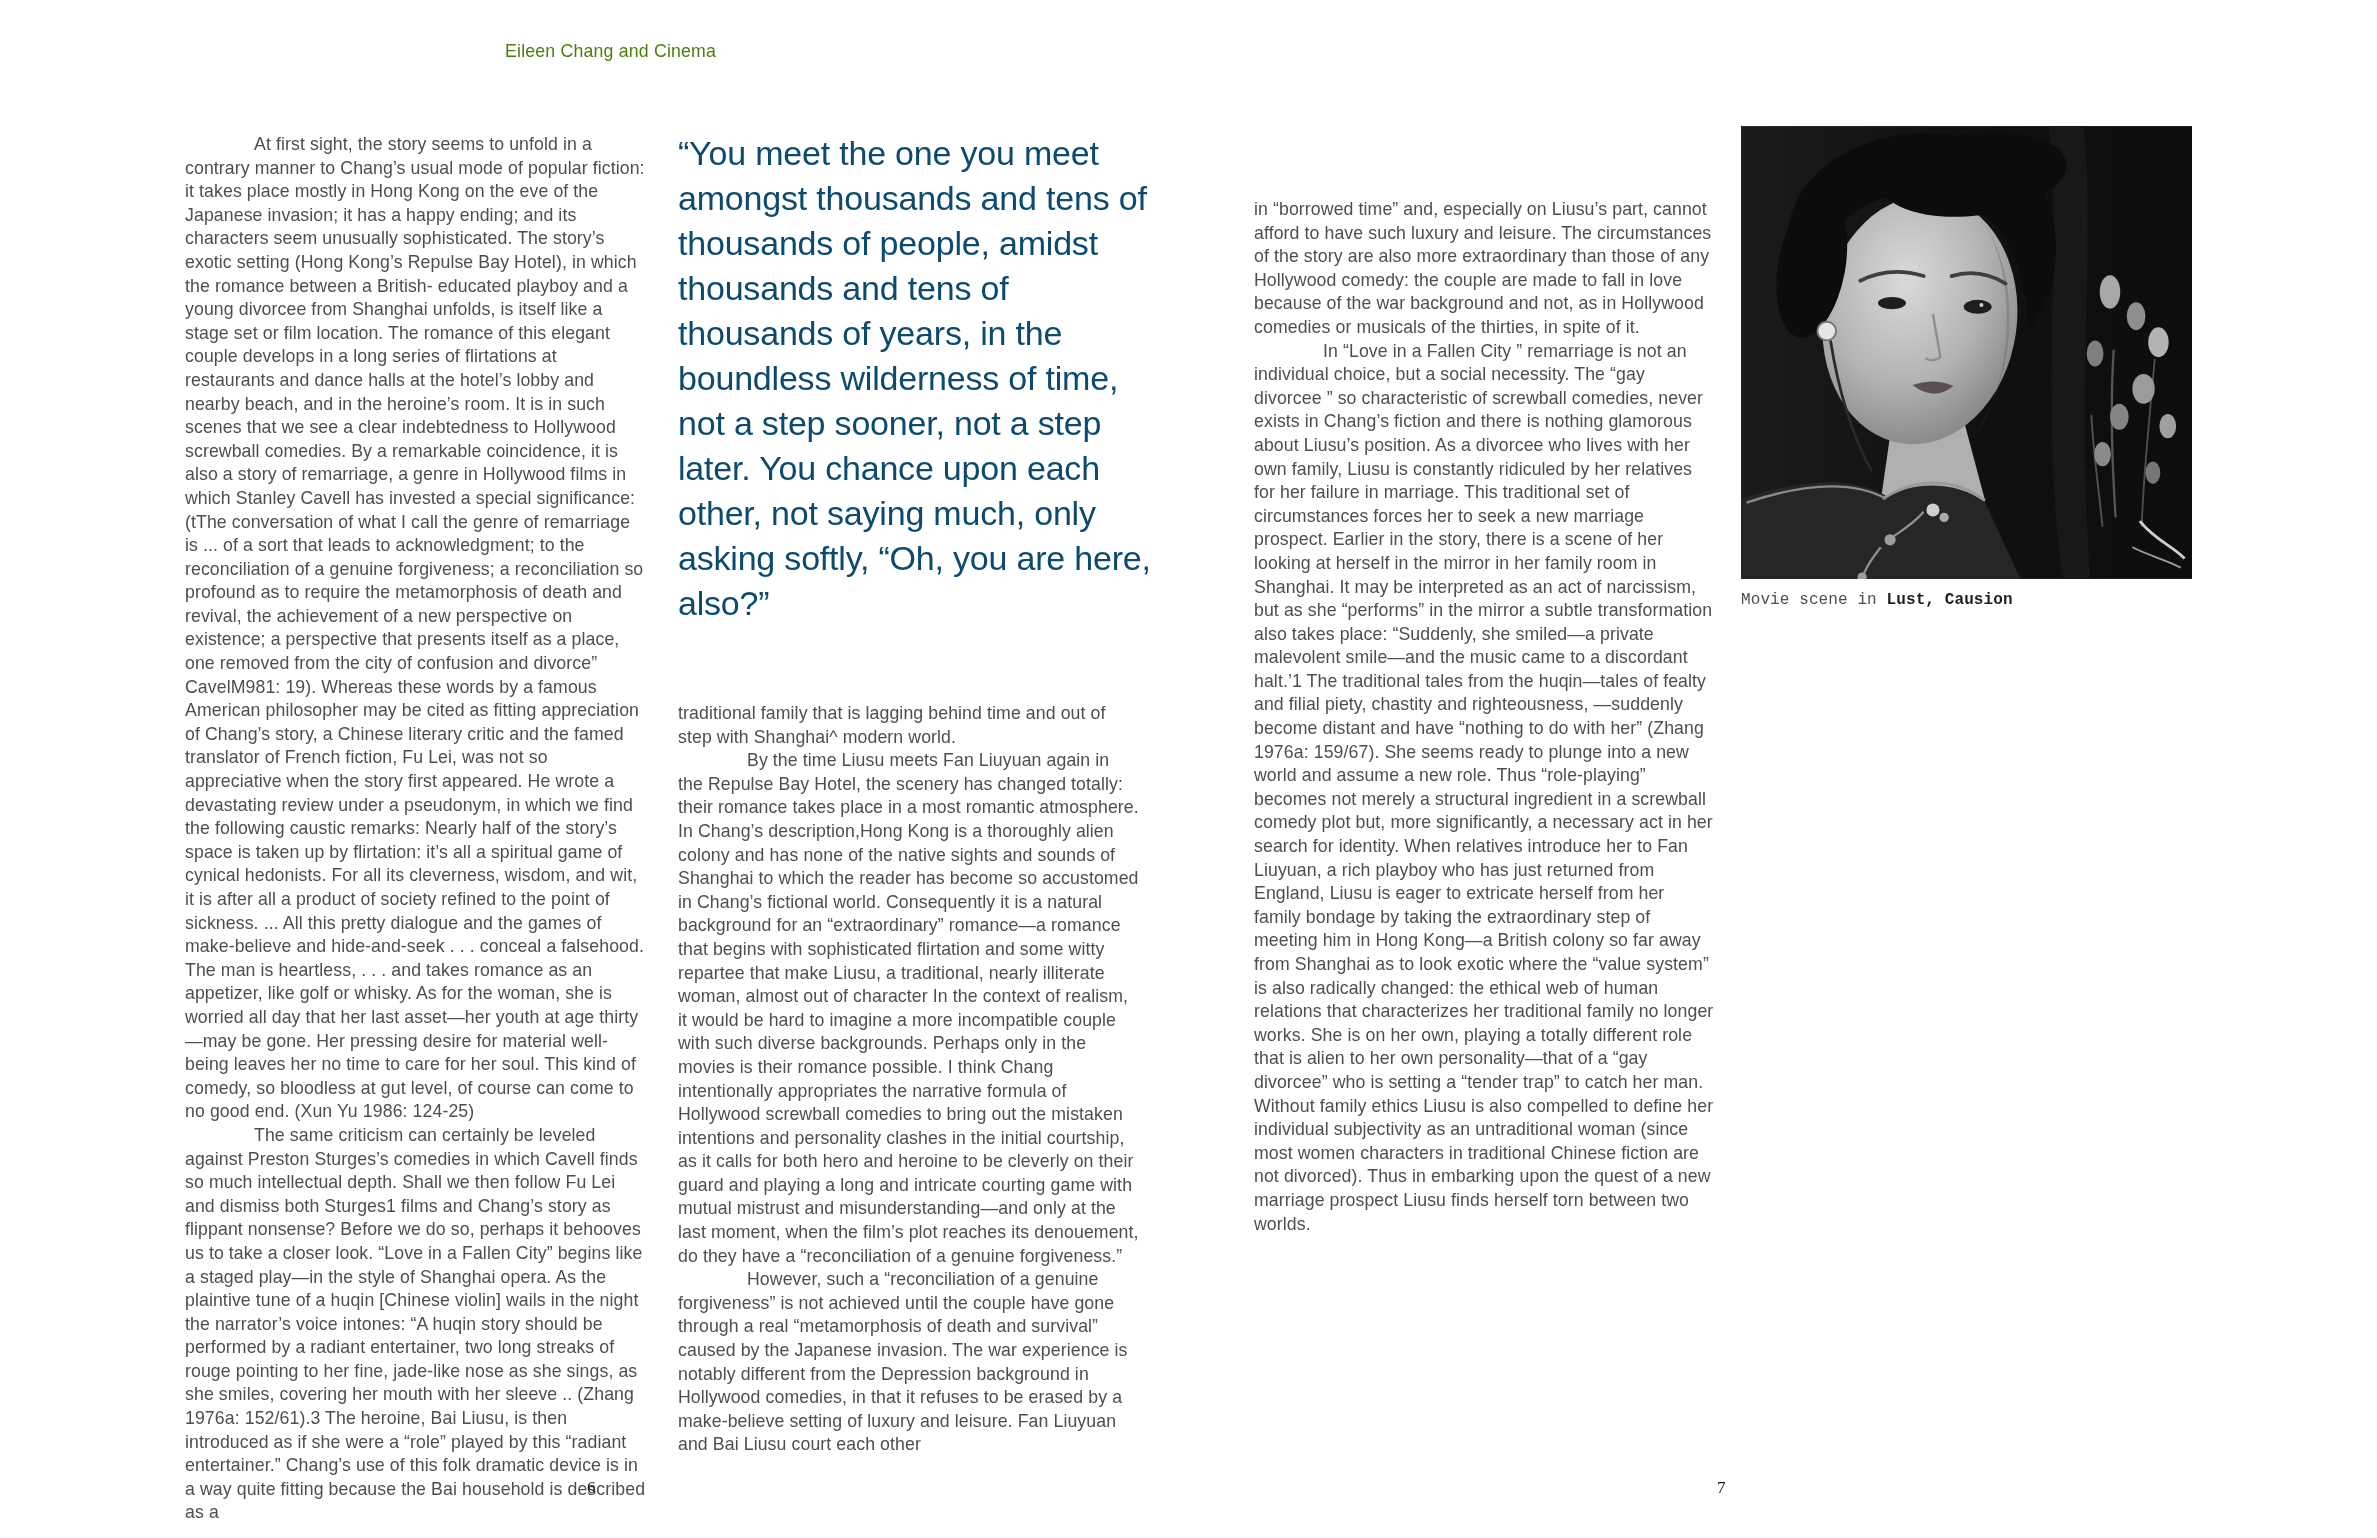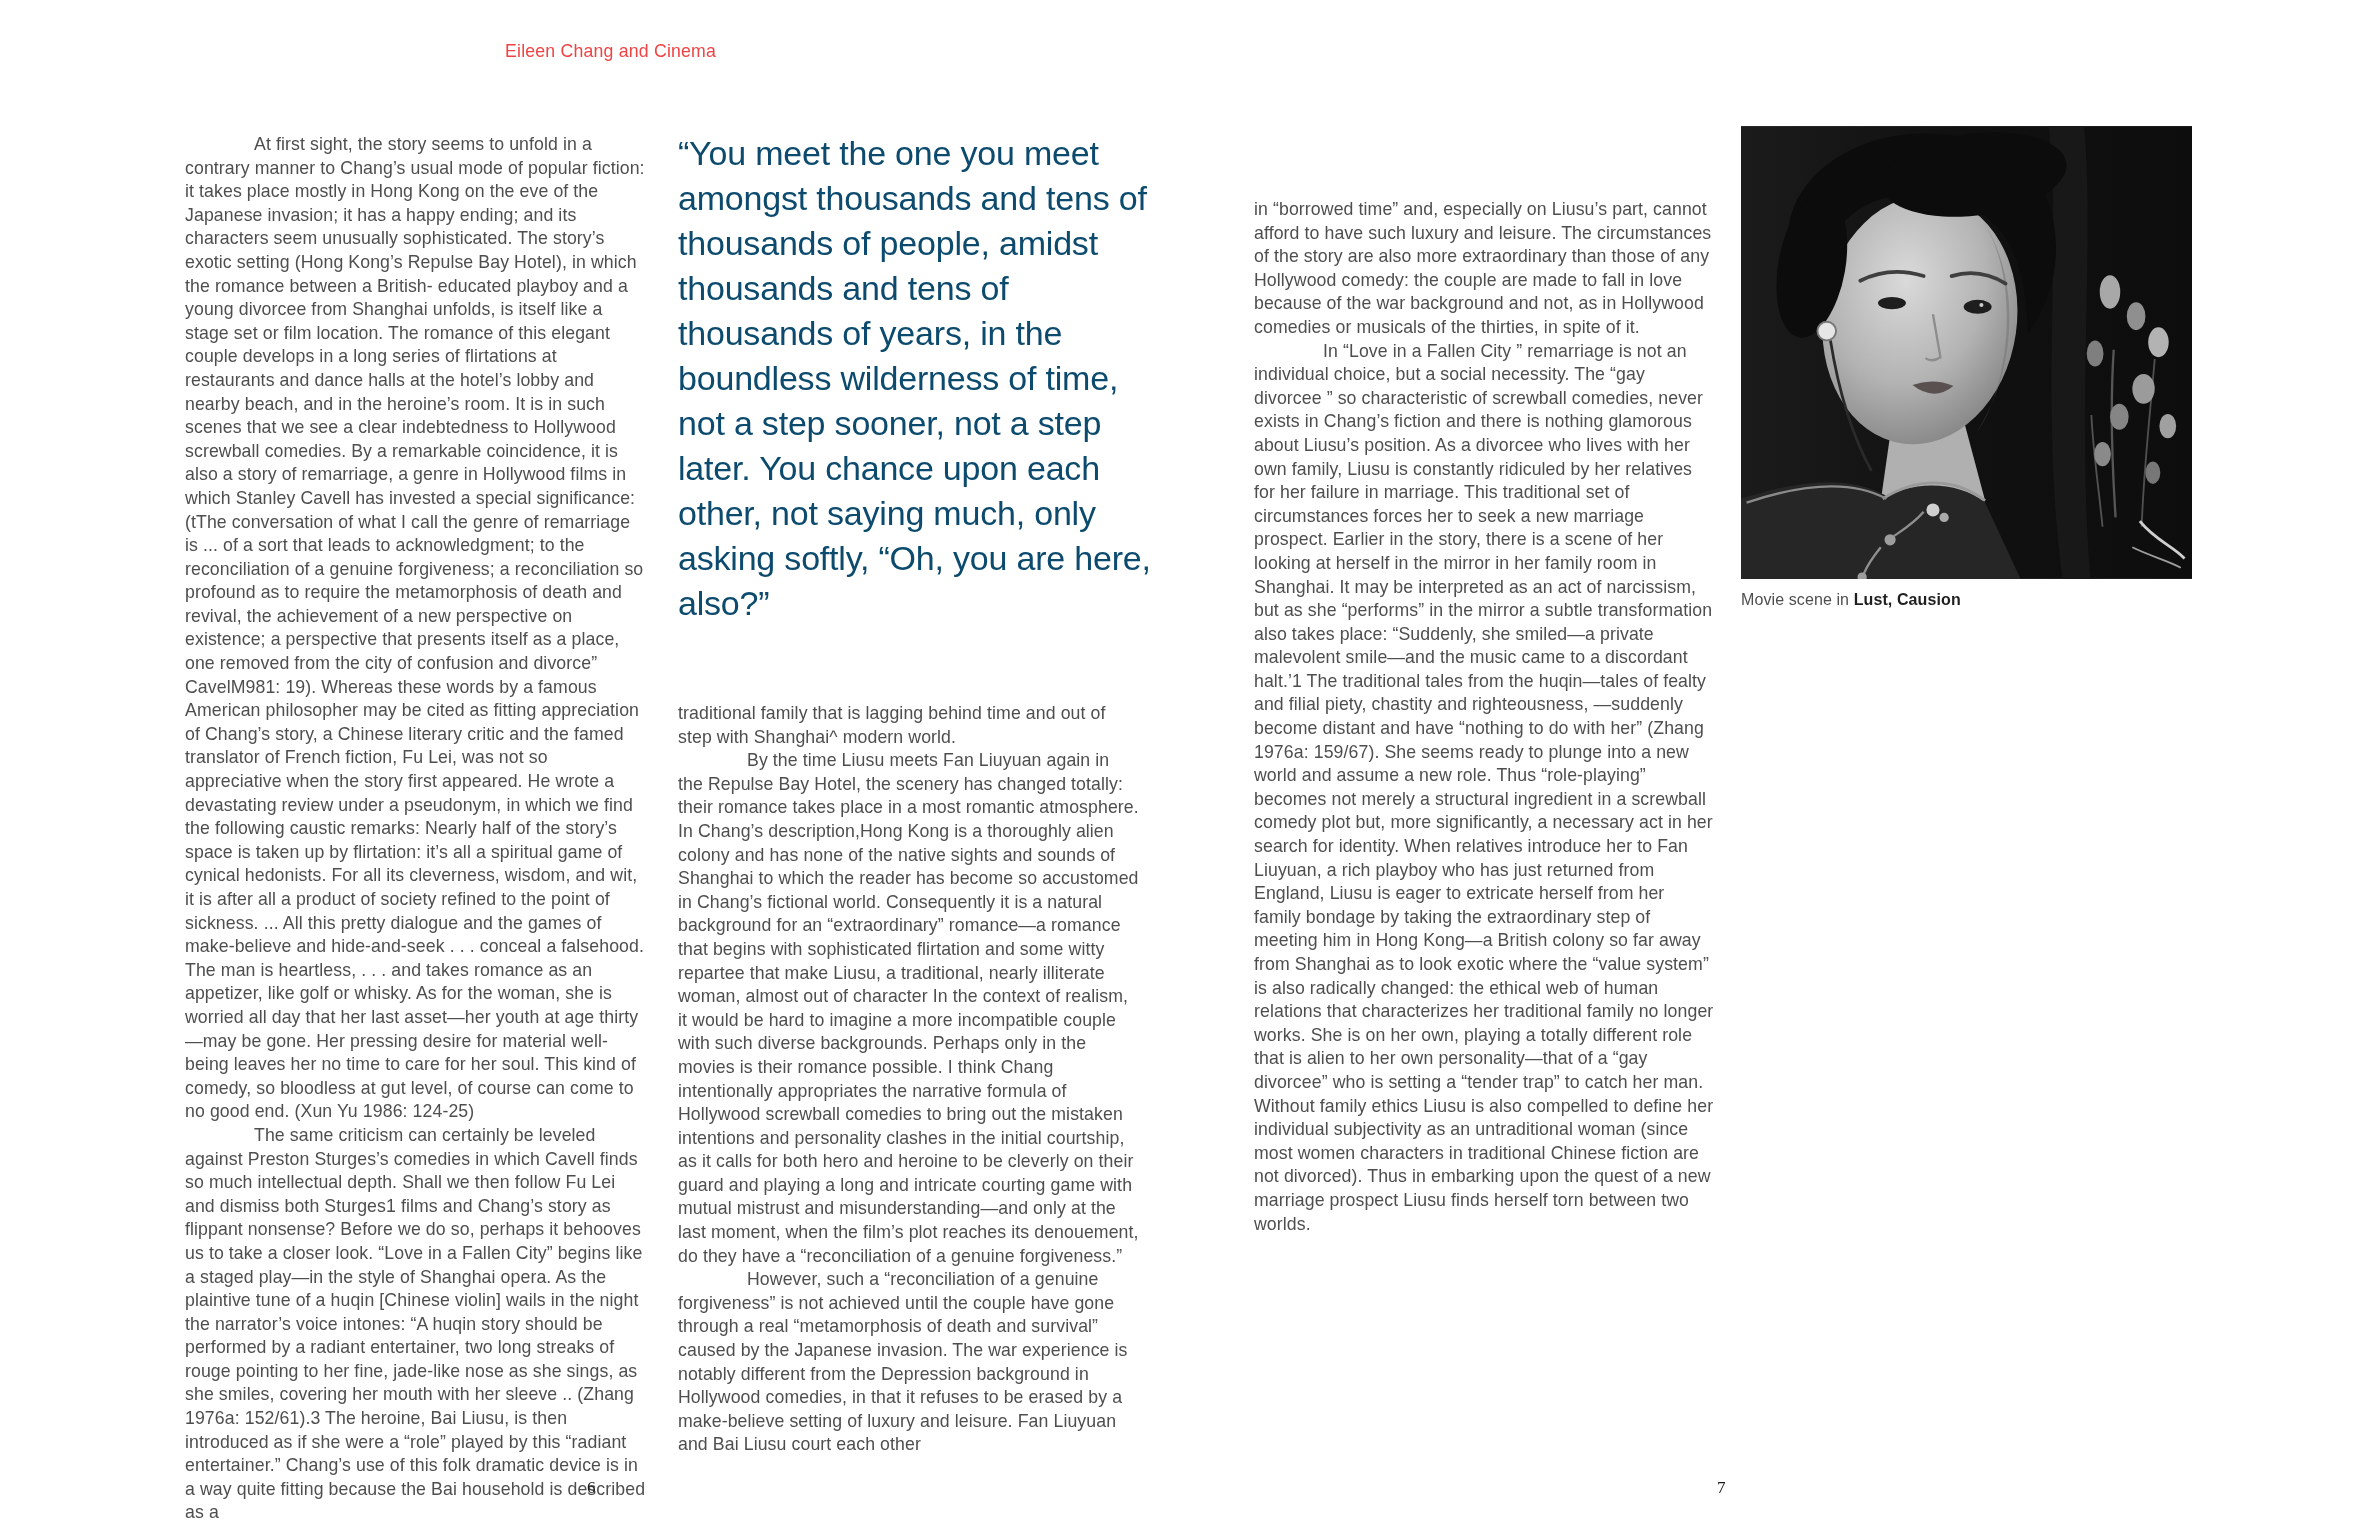--- a/index.html
+++ b/index.html
@@ -2,37 +2,37 @@
 <html style="font-size:15px"><head>
 <meta charset="utf-8">
 <style>
   html,body { margin:0; padding:0; background:#ffffff; }
   .spread {
     position:relative; width:2377px; height:1538px; background:#ffffff;
     overflow:hidden; font-family:"Liberation Sans", sans-serif;
   }
   .running-header {
     position:absolute; left:505px; top:41px;
-    font-size:17.7px; color:#ef4444; letter-spacing:0.2px;
+    font-size:17.7px; color:#4d7c0f; letter-spacing:0.2px;
   }
   .body-col {
     position:absolute; width:461px;
     font-size:17.7px; line-height:23.6px; color:#4e4e4e;
     letter-spacing:0.1px; text-align:left;
   }
   .body-col p { margin:0; }
   .body-col p.indent { text-indent:69px; }
   #col1 { left:185px;  top:133px; }
   #col2 { left:678px;  top:702px; }
   #col3 { left:1254px; top:186px;margin-top:12px; }
   .pull-quote {
     position:absolute; left:678px; top:131px; width:477px;
     font-size:34px; line-height:45px; color:#0c4a6e; letter-spacing:-0.2px;
   }
-  .figure { position:absolute; left:1741px; top:126px; width:385px; }
+  .figure { position:absolute; left:1741px; top:126px; width:385px;font-family:Liberation Mono, monospace; }
   .photo  { display:block; width:451px; height:453px; }
   .caption { margin-top:12px; font-size:16px; color:#4e4e4e; letter-spacing:0.1px; }
   .caption .caption-title { color:#1f1f1f; font-weight:700; }
   .page-number {
     position:absolute; font-family:"Liberation Serif", serif;
     font-size:17px; color:#1a1a1a;
   }
   #pn-left  { left:587px;  top:1478px; }
   #pn-right { left:1717px; top:1478px; }
 </style>

